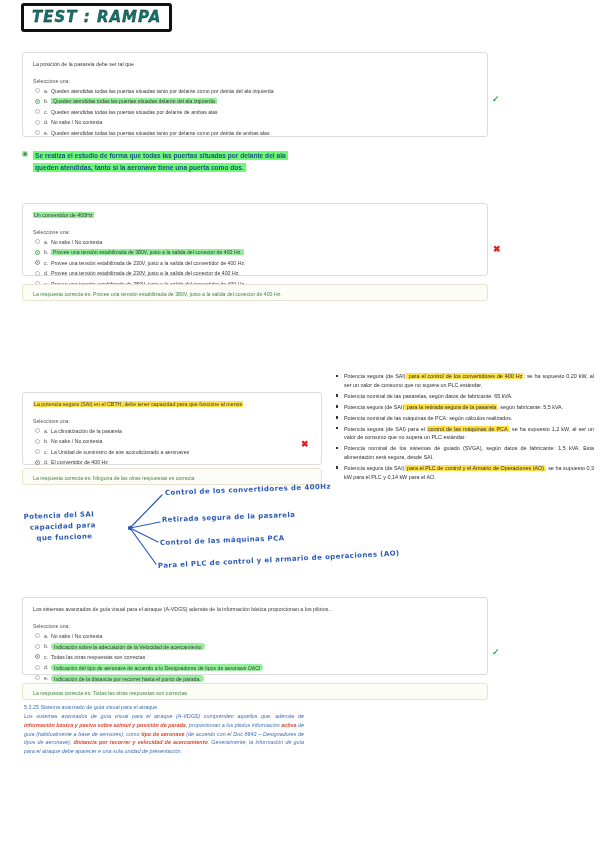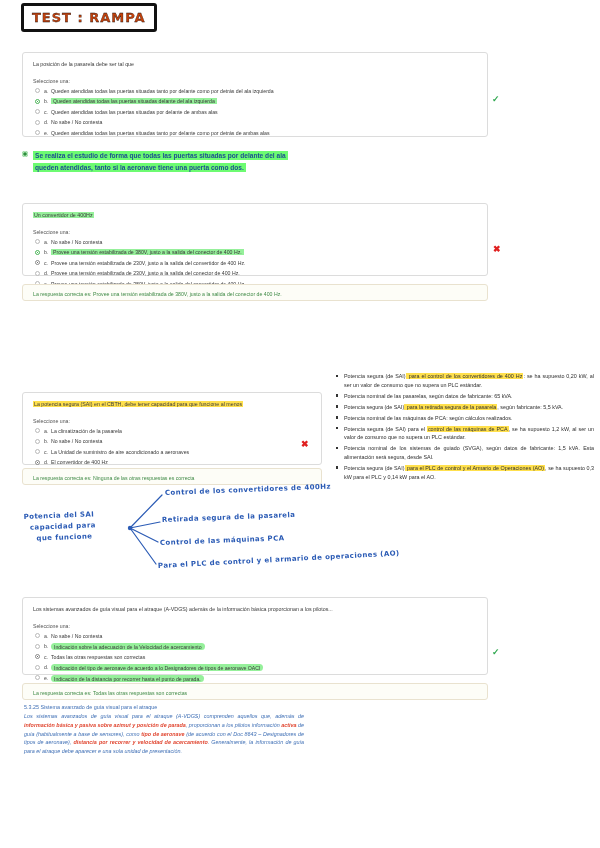--- a/index.html
+++ b/index.html
@@ -16,23 +16,24 @@
     position:absolute;left:22px;top:4px;
     border:2px solid #111;
     background:#fff;
     padding:2px 8px 3px 8px;
     border-radius:2px;
     box-shadow:0 0 0 1px #111;
   }
   .title-badge span{
     font-family:"DejaVu Sans", sans-serif;
     font-weight:bold;
-    font-size:13px;
+    font-size:15px;
     letter-spacing:1px;
-    color:#c2410c;
+    color:#0f766e;
+    font-style:italic;
     -webkit-text-stroke:0.3px #111;
   }
   
   .qcard{
     position:absolute;
     border:1px solid #dcdcdc;
     border-radius:3px;
     background:#ffffff;
     box-sizing:border-box;
     padding:8px 10px 9px 10px;

